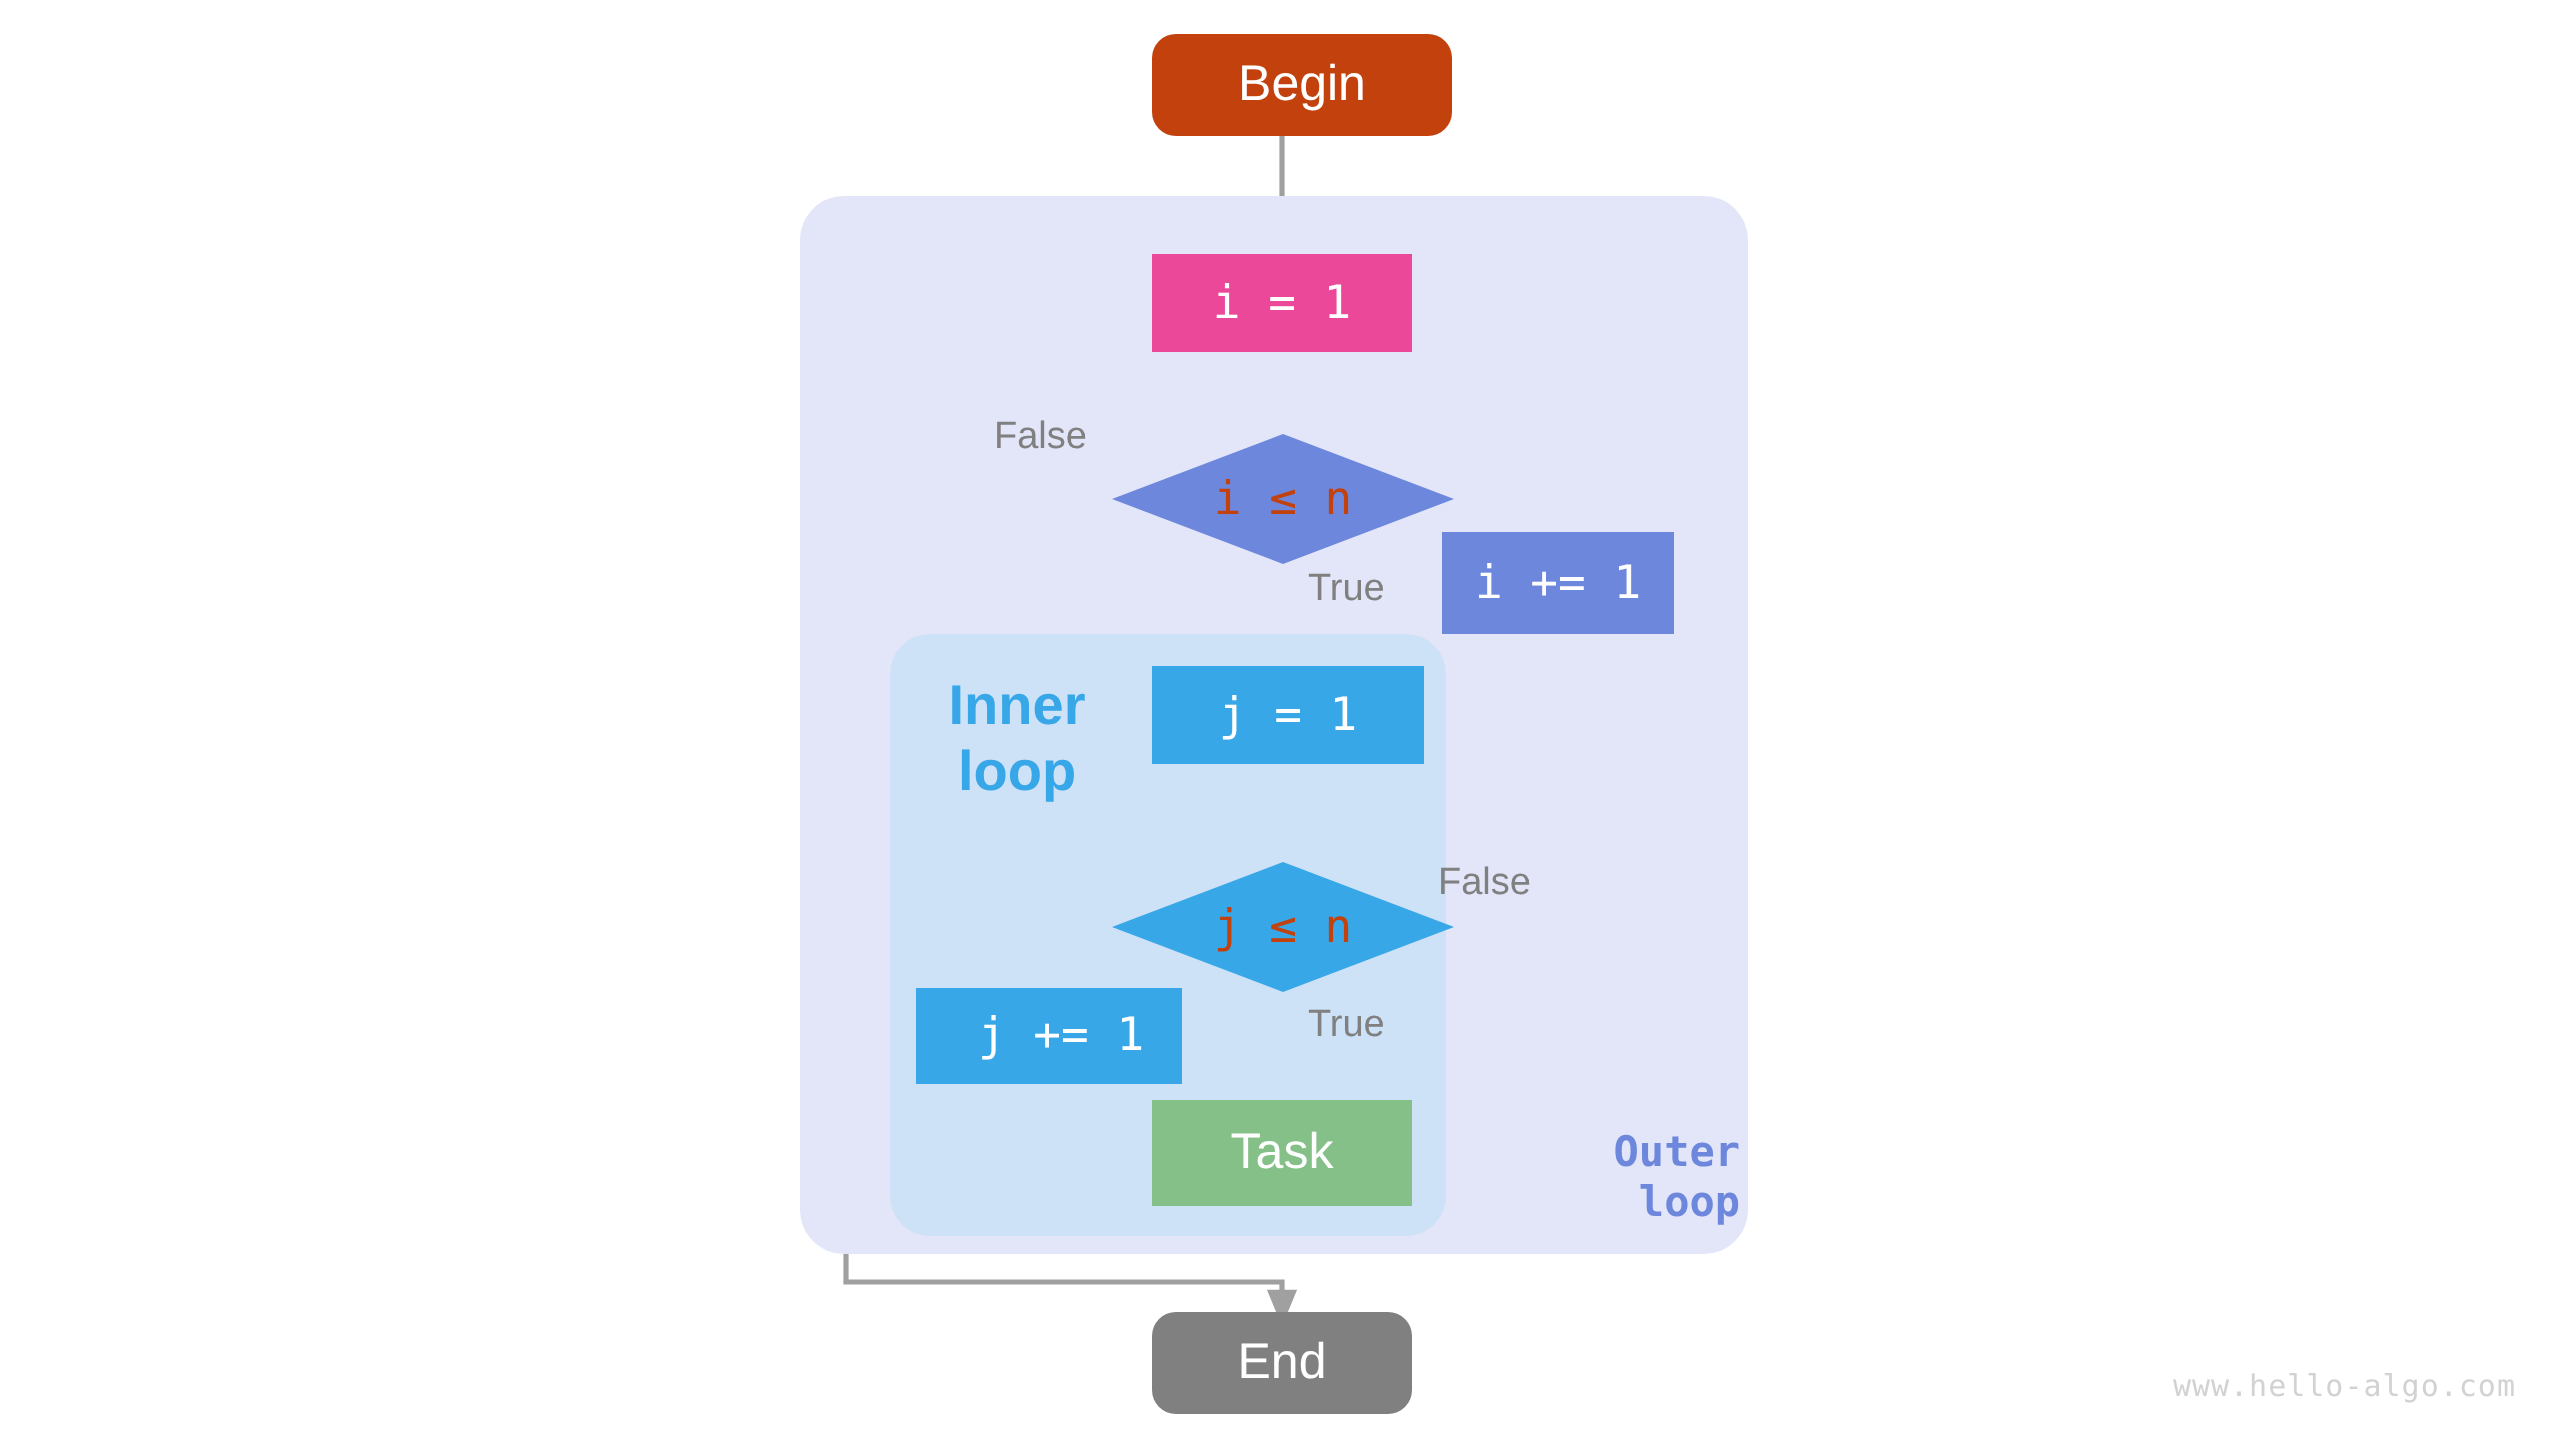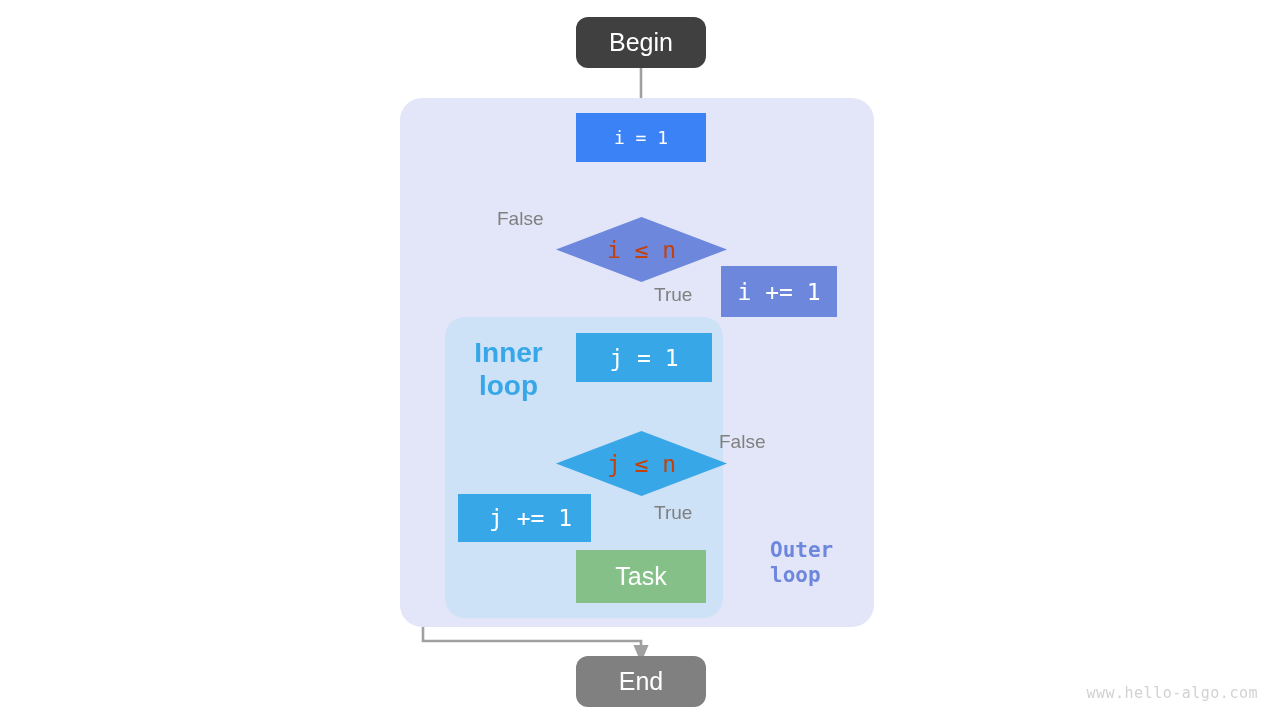--- a/index.html
+++ b/index.html
@@ -105,31 +105,31 @@
     <path d="M641,495 L641,550" marker-end="url(#arrow)"></path>
 
     <path d="M576,577 L524,577 L524,542" marker-end="url(#arrow)"></path>
   </g>
 </svg>
 
 <div class="panel" style="left:400px; top:98px; width:474px; height:529px; background:#e3e6f8;"></div>
 
 <div class="panel" style="left:445px; top:317px; width:278px; height:301px; background:#cde1f7; border-radius:20px;"></div>
 
-<div class="panel-label" style="left:770px; top:538px; width:100px; color:#6d87dd; font-size:21px;
-            font-family:'DejaVu Sans Mono','Liberation Mono',monospace; text-align:left;">Outer
+<div class="panel-label" style="left:770px; top:564px; width:100px; color:#6d87dd; font-size:21px;
+            font-family:'DejaVu Sans Mono','Liberation Mono',monospace; text-align:right;">Outer
 loop</div>
 
 <div class="panel-label" style="left:466px; top:336px; width:85px; color:#37a7e8; font-size:28px;
             font-family:'Liberation Sans','DejaVu Sans',sans-serif; text-align:center;">Inner
 loop</div>
 
-<div class="node node-round sans" style="left:576px; top:17px; width:130px; height:51px; background:#404040; font-size:25px;">Begin</div>
+<div class="node node-round sans" style="left:576px; top:17px; width:150px; height:51px; background:#c2410c; font-size:25px;">Begin</div>
 
-<div class="node node-rect mono" style="left:576px; top:113px; width:130px; height:49px; background:#3b82f6; font-size:18px;">i = 1</div>
+<div class="node node-rect mono" style="left:576px; top:127px; width:130px; height:49px; background:#ec4899; font-size:23px;">i = 1</div>
 
 <svg class="node" style="left:556px; top:217px; width:171px; height:65px; background:none;" viewBox="0 0 171 65" xmlns="http://www.w3.org/2000/svg">
   <polygon points="85.5,0 171,32.5 85.5,65 0,32.5" fill="#6d87dd"></polygon>
 </svg>
 <div class="diamond-label mono" style="left:556px; top:217px; width:171px; height:65px; font-size:23px;">i ≤ n</div>
 
 <div class="node node-rect mono" style="left:721px; top:266px; width:116px; height:51px; background:#6d87dd; font-size:23px;">i += 1</div>
 
 <div class="node node-rect mono" style="left:576px; top:333px; width:136px; height:49px; background:#37a7e8; font-size:23px;">j = 1</div>
 

